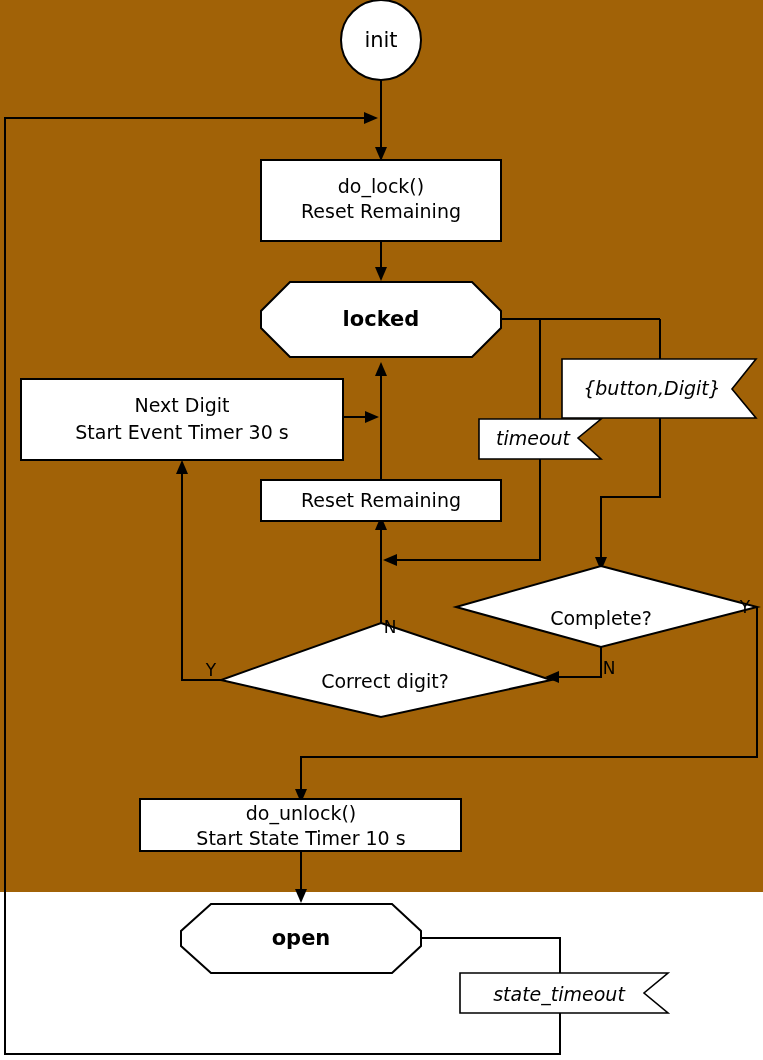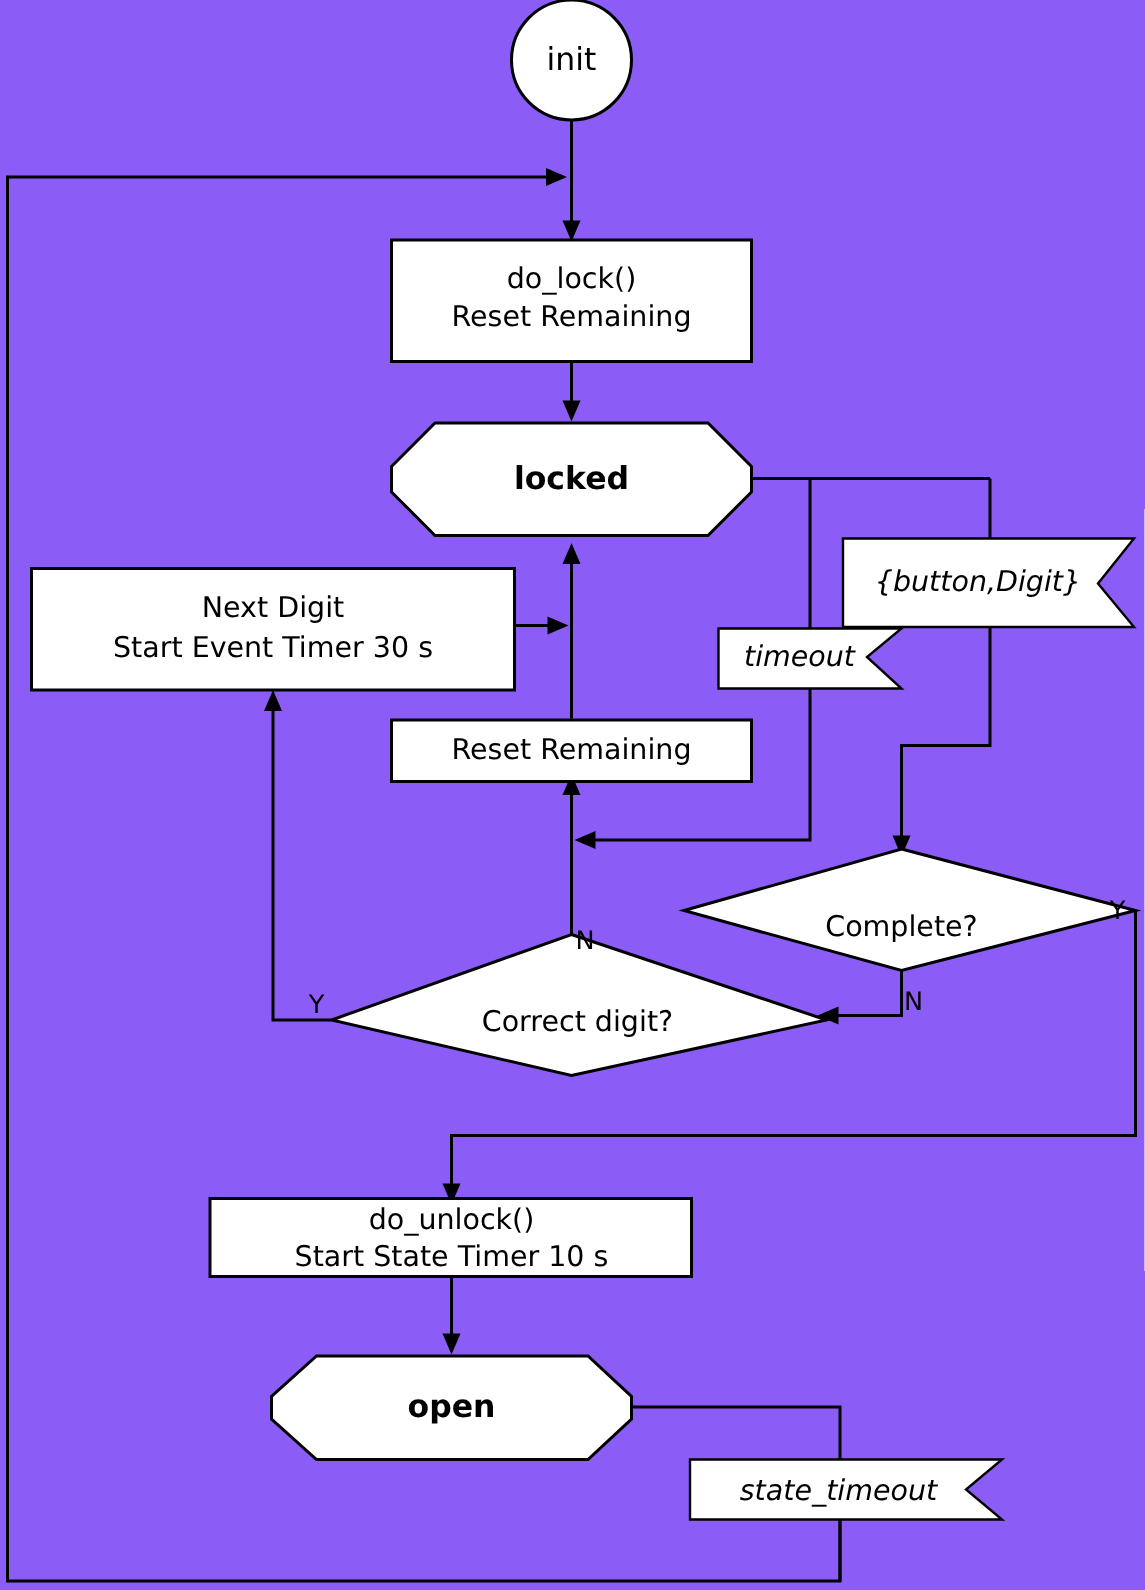--- a/index.html
+++ b/index.html
@@ -10,22 +10,22 @@
   }
   body {
     width: 763px;
     height: 1060px;
     font-family: "DejaVu Sans", "Liberation Sans", sans-serif;
     overflow: hidden;
   }
   #diagram-root {
     position: relative;
     width: 763px;
-    height: 1060px;
-    background: #8b5cf6;
+    height: 892px;
+    background: #a16207;
   }
   svg#flowchart {
     display: block;
     width: 763px;
     height: 1060px;
   }
   .shape {
     fill: #ffffff;
     stroke: #000000;
     stroke-width: 2;

